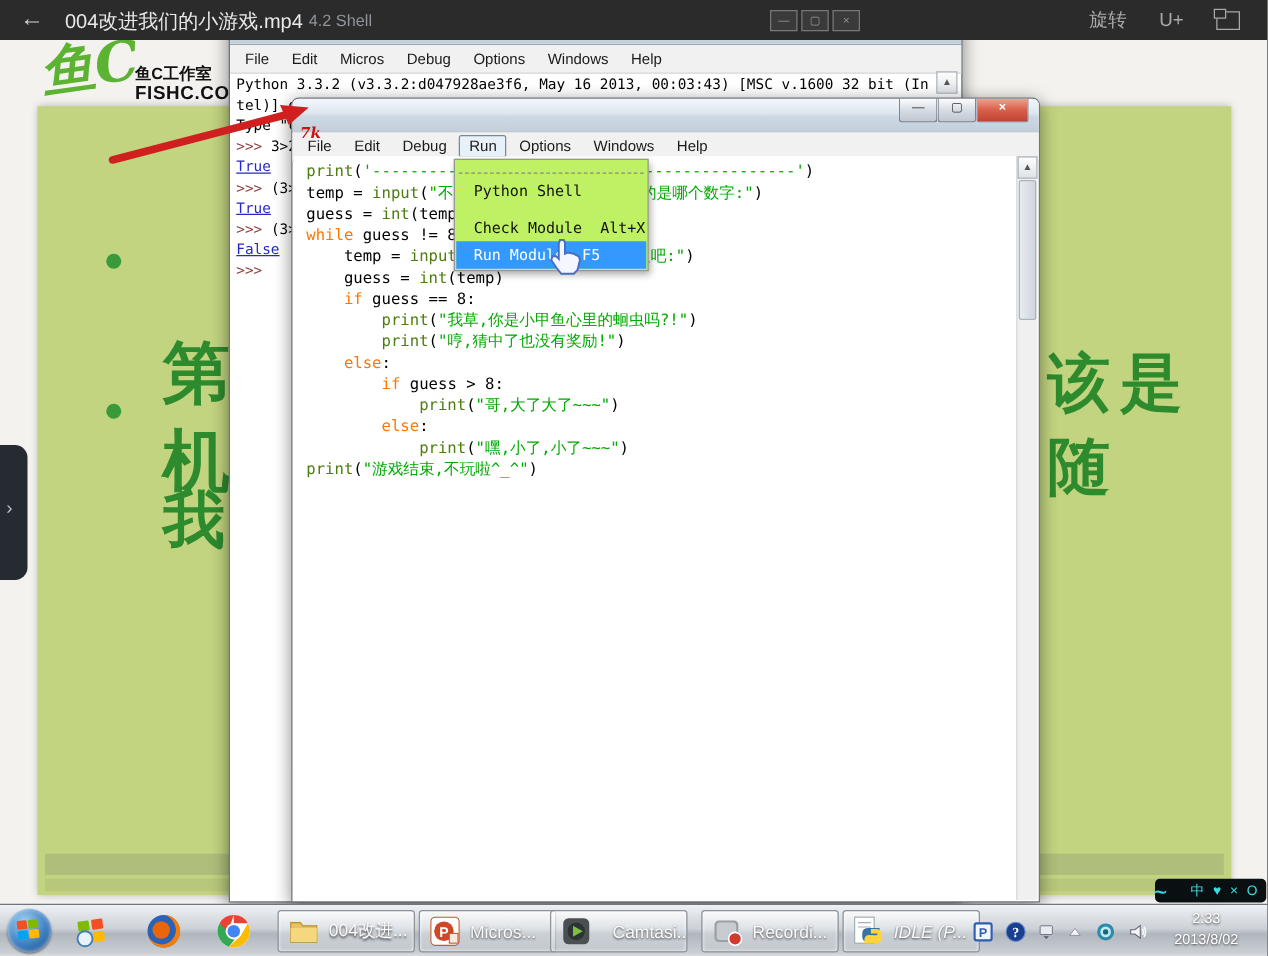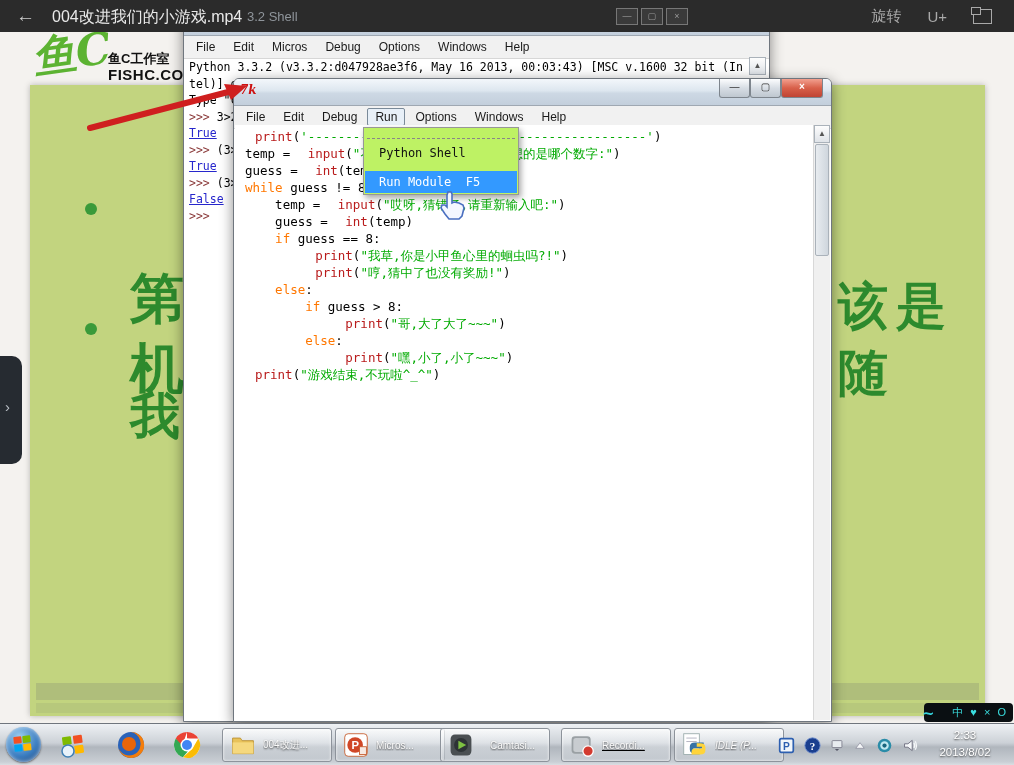--- a/index.html
+++ b/index.html
@@ -34,26 +34,26 @@
     background:linear-gradient(#fcfdfe,#d7dde4 50%,#bfc7d0);margin-left:0;
     font-size:10px;line-height:16px;text-align:center;color:#333;}
   .cbtn.close{background:linear-gradient(#f2a08f,#d8604a 50%,#c04433);color:#fff;font-weight:bold;width:40px;}
   .menubar{display:flex;gap:2px;background:#f1f1f1;border-bottom:1px solid #d7d7d7;padding:2px 4px;height:18px;}
   .menu-item{font-size:12px;color:#1a1a1a;padding:1px 7px;border:1px solid transparent;white-space:nowrap;}
   .menu-item.active{border:1px solid #7a8a99;background:#e8f0f8;border-radius:2px;}
   
   #shell-win{left:183px;top:8px;width:585px;height:712px;z-index:10;}
   #shell-code{position:absolute;left:5px;top:50px;font-family:"DejaVu Sans Mono",monospace;font-size:11.5px;line-height:16.5px;white-space:pre;}
   .c-plain{color:#000;} .c-prompt{color:#8b3a3a;} .c-out{color:#2727cc;text-decoration:underline;}
-  .c-k{color:#ff7700;} .c-b{color:#b91c1c;margin-left:10px;} .c-s{color:#00aa00;}
+  .c-k{color:#ff7700;} .c-b{color:#4d7c0f;} .c-s{color:#00aa00;}
   #shell-scroll-up{position:absolute;right:3px;top:48px;width:15px;height:16px;border:1px solid #aab2ba;background:linear-gradient(#fdfdfd,#dfe3e8);font-size:8px;text-align:center;line-height:15px;color:#555;}
   
   #editor-win{left:233px;top:78px;width:597px;height:642px;z-index:20;}
   #editor-win .titlebar .wtitle{left:22px;}
-  .feather{position:absolute;left:6px;top:4px;font-size:12px;font-style:italic;font-weight:bold;color:#cc1111;font-family:"DejaVu Serif",serif;}
+  .feather{position:absolute;left:6px;top:20px;font-size:12px;font-style:italic;font-weight:bold;color:#cc1111;font-family:"DejaVu Serif",serif;}
   #editor-text{position:absolute;left:1px;top:46px;right:18px;bottom:1px;background:#fff;}
   #editor-code{position:absolute;left:10px;top:3px;font-family:"DejaVu Sans Mono",monospace;font-size:12.5px;line-height:17px;white-space:pre;}
   #editor-scrollbar{position:absolute;top:46px;right:1px;width:16px;bottom:1px;background:#f0f0f0;border-left:1px solid #d8d8d8;}
   #editor-scrollbar .up{height:16px;border:1px solid #aab2ba;background:linear-gradient(#fdfdfd,#dfe3e8);font-size:8px;text-align:center;line-height:15px;color:#555;}
   #editor-scrollbar .thumb{margin:1px;height:110px;border:1px solid #aab2ba;background:linear-gradient(90deg,#e8ecf0,#cfd6dd);border-radius:2px;}
   
   #run-menu{position:absolute;left:363px;top:127px;width:152px;z-index:30;background:#bef264;border:1px solid #979797;box-shadow:2px 3px 6px rgba(0,0,0,.35);padding:1px;}
   #run-menu .tear{height:9px;border-bottom:1px dashed #888;margin:0 2px 3px 2px;}
   .rm-item{font-family:"DejaVu Sans Mono",monospace;font-size:12px;color:#111;padding:4px 6px 4px 14px;white-space:pre;}
   .rm-item.hl{background:#3399ff;color:#fff;}
@@ -80,21 +80,21 @@
     border-top:1px solid #6f757d;
     background:linear-gradient(#eef1f4,#ccd1d7 45%,#b0b6bd 55%,#c9ced4 90%,#dfe3e7);}
   #start-orb{position:absolute;left:6px;top:3px;width:35px;height:35px;border-radius:50%;
     background:radial-gradient(circle at 38% 30%,#9fd0f2,#3d7fc2 55%,#173f75);box-shadow:inset 0 0 4px rgba(255,255,255,.7),0 1px 2px rgba(0,0,0,.5);}
   .flag{position:absolute;left:8px;top:9px;width:18px;height:16px;transform:rotate(-6deg);display:grid;grid-template-columns:8px 8px;grid-template-rows:7px 7px;gap:1px;}
   .flag i{border-radius:1px;display:block;}
   .qicon{position:absolute;top:6px;width:30px;height:30px;}
   .tbtn{position:absolute;top:4px;height:34px;width:110px;border:1px solid #8d939b;border-radius:3px;
     background:linear-gradient(rgba(255,255,255,.75),rgba(230,234,238,.55) 50%,rgba(190,196,203,.55));
     box-shadow:inset 0 0 3px rgba(255,255,255,.9);display:flex;align-items:center;gap:7px;padding-left:7px;box-sizing:border-box;}
-  .tbtn .lbl{font-size:10px;color:#fafafa;text-shadow:0 1px 2px rgba(40,40,40,.9);white-space:nowrap;overflow:hidden;}
+  .tbtn .lbl{font-size:14px;color:#fafafa;text-shadow:0 1px 2px rgba(40,40,40,.9);white-space:nowrap;overflow:hidden;}
   .ticon{width:26px;height:26px;flex:0 0 auto;}
   #tray{position:absolute;left:778px;top:4px;height:34px;display:flex;align-items:center;gap:9px;}
   #clock{position:absolute;left:928px;top:3px;width:74px;text-align:center;color:#fff;font-size:11.5px;line-height:17px;text-shadow:0 1px 2px rgba(40,40,40,.9);}
 </style>
 </head>
 <body>
 
 <div id="screen">
 
   <div id="page" class="stripes">
@@ -158,41 +158,42 @@
       <div class="up">▲</div>
       <div class="thumb"></div>
     </div>
   </div>
 
   <div id="run-menu">
     <div class="tear"></div>
     <div id="run-menu-items">
         <div class="rm-item">Python Shell</div>
         <div class="rm-sep"></div>
+        <div class="rm-item">Check Module  Alt+X</div>
         <div class="rm-item hl">Run Module  F5</div>
       </div>
   </div>
 
   <svg id="hand-cursor" width="30" height="32" viewBox="0 0 30 32">
     <path d="M11 2 L14 2 L15 4 L15 13 L17 12 L22 13 L26 15 L27 18 L25 26 L22 29 L12 29 L8 24 L4 18 L5 15 L8 15 L10 17 L10 5 Z" fill="#f4f7ff" stroke="#4a6fc0" stroke-width="1.6"></path>
   </svg>
 
   <svg id="arrow-svg" width="1014" height="765">
     <line x1="90" y1="128" x2="232" y2="91" stroke="#cf1f1f" stroke-width="6" stroke-linecap="round"></line>
     <polygon points="247,86 224,84 231,100" fill="#cf1f1f"></polygon>
   </svg>
 
   <div id="flyout">
     <span class="chev">›</span>
   </div>
 
   <div id="topbar">
     <span id="back-arrow">←</span>
     <span id="video-title">004改进我们的小游戏.mp4</span>
-    <span id="ghost-shell-title">3.2 Shell</span>
+    <span id="ghost-shell-title">4.2 Shell</span>
     <div class="ghostbtn" style="left:616px;">—</div>
     <div class="ghostbtn" style="left:641px;">▢</div>
     <div class="ghostbtn" style="left:666px;">×</div>
     <div id="topbar-right">
       <span>旋转</span>
       <span>U+</span>
       <span id="pip-icon"></span>
     </div>
   </div>
 
@@ -252,21 +253,21 @@
           <span class="lbl">Micros...</span>
         </div>
         <div class="tbtn" style="left: 440px; gap: 16px;">
           <span class="ticon"><svg viewBox="0 0 30 30" width="100%" height="100%">
               <rect x="3" y="3" width="24" height="24" rx="5" fill="#4a4f52"></rect>
               <circle cx="15" cy="15" r="8" fill="#2e3336"></circle>
               <path d="M12 10 L21 15 L12 20 Z" fill="#7ec142"></path>
             </svg></span>
           <span class="lbl">Camtasi...</span>
         </div>
-        <div class="tbtn" style="left: 561px; text-decoration: underline;">
+        <div class="tbtn" style="left: 561px;">
           <span class="ticon"><svg viewBox="0 0 30 30" width="100%" height="100%">
               <rect x="3" y="5" width="22" height="20" rx="4" fill="#9aa0a4"></rect>
               <rect x="5" y="7" width="18" height="16" rx="3" fill="#c8ccd0"></rect>
               <circle cx="22" cy="22" r="6" fill="#d33a2f" stroke="#fff" stroke-width="1.5"></circle>
             </svg></span>
           <span class="lbl">Recordi...</span>
         </div>
         <div class="tbtn" style="left: 674px; font-style: italic;">
           <span class="ticon"><svg viewBox="0 0 30 30" width="100%" height="100%">
               <rect x="2" y="2" width="18" height="24" fill="#fff" stroke="#9aa"></rect>

